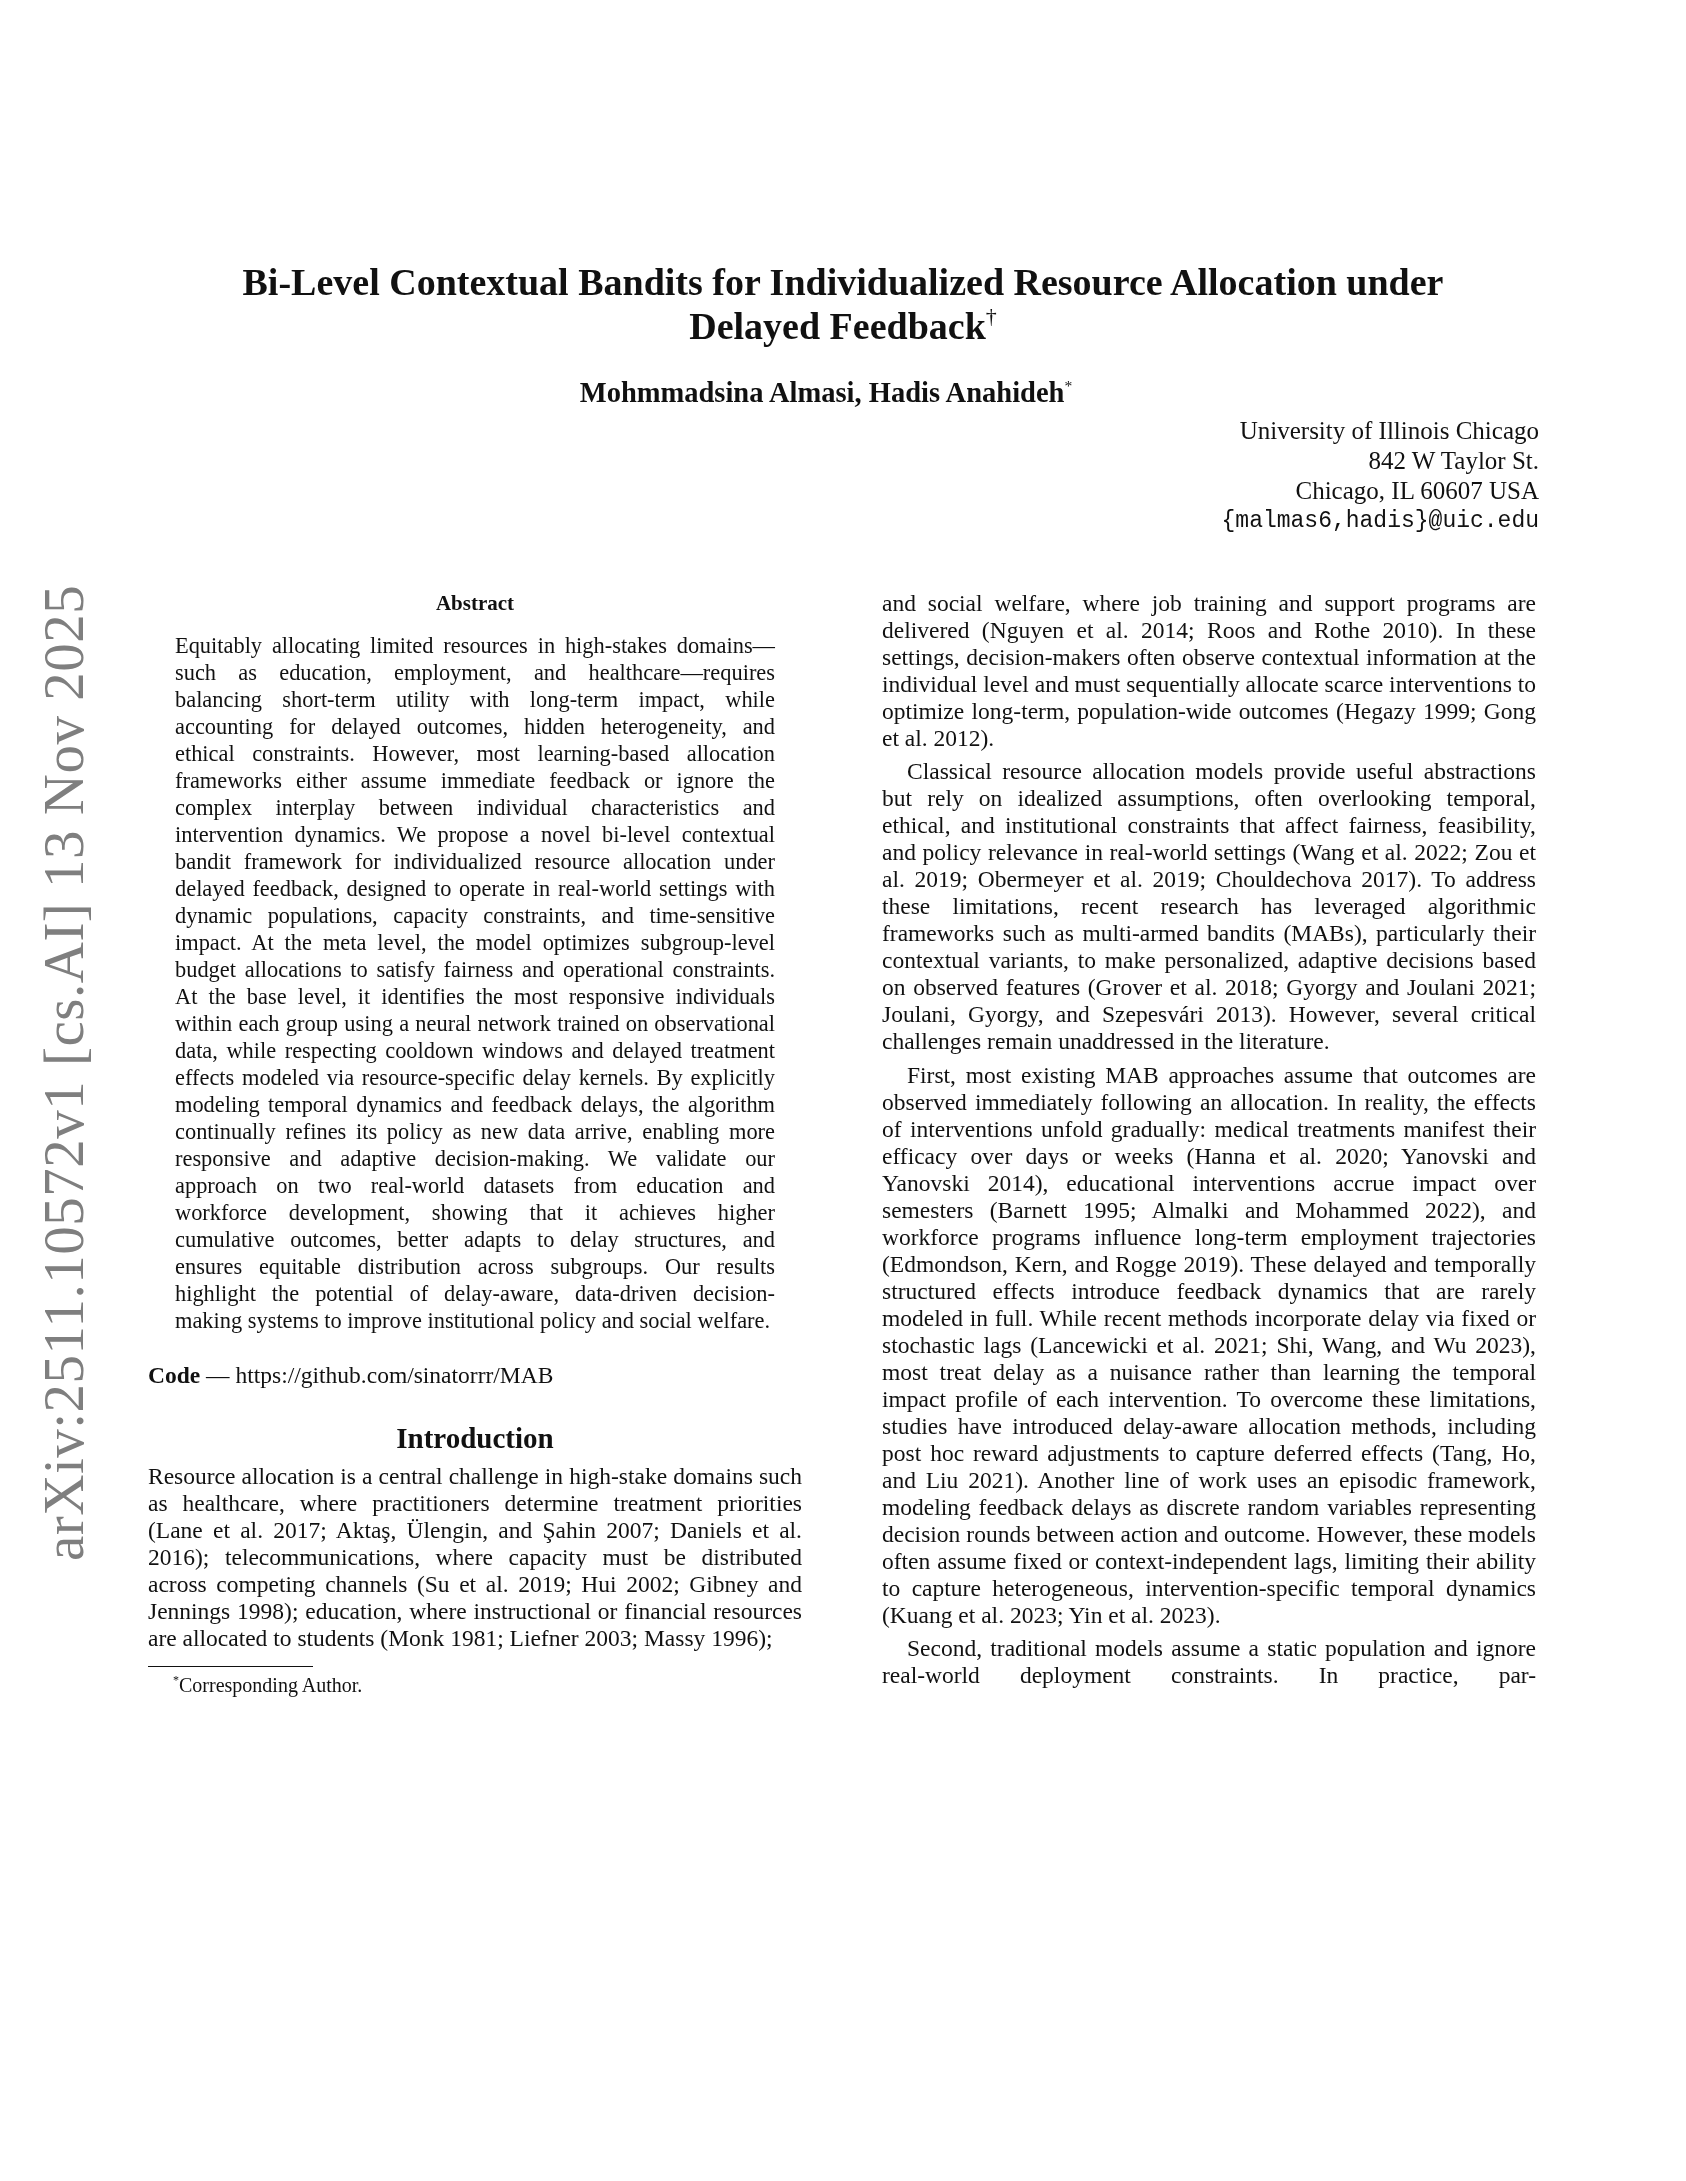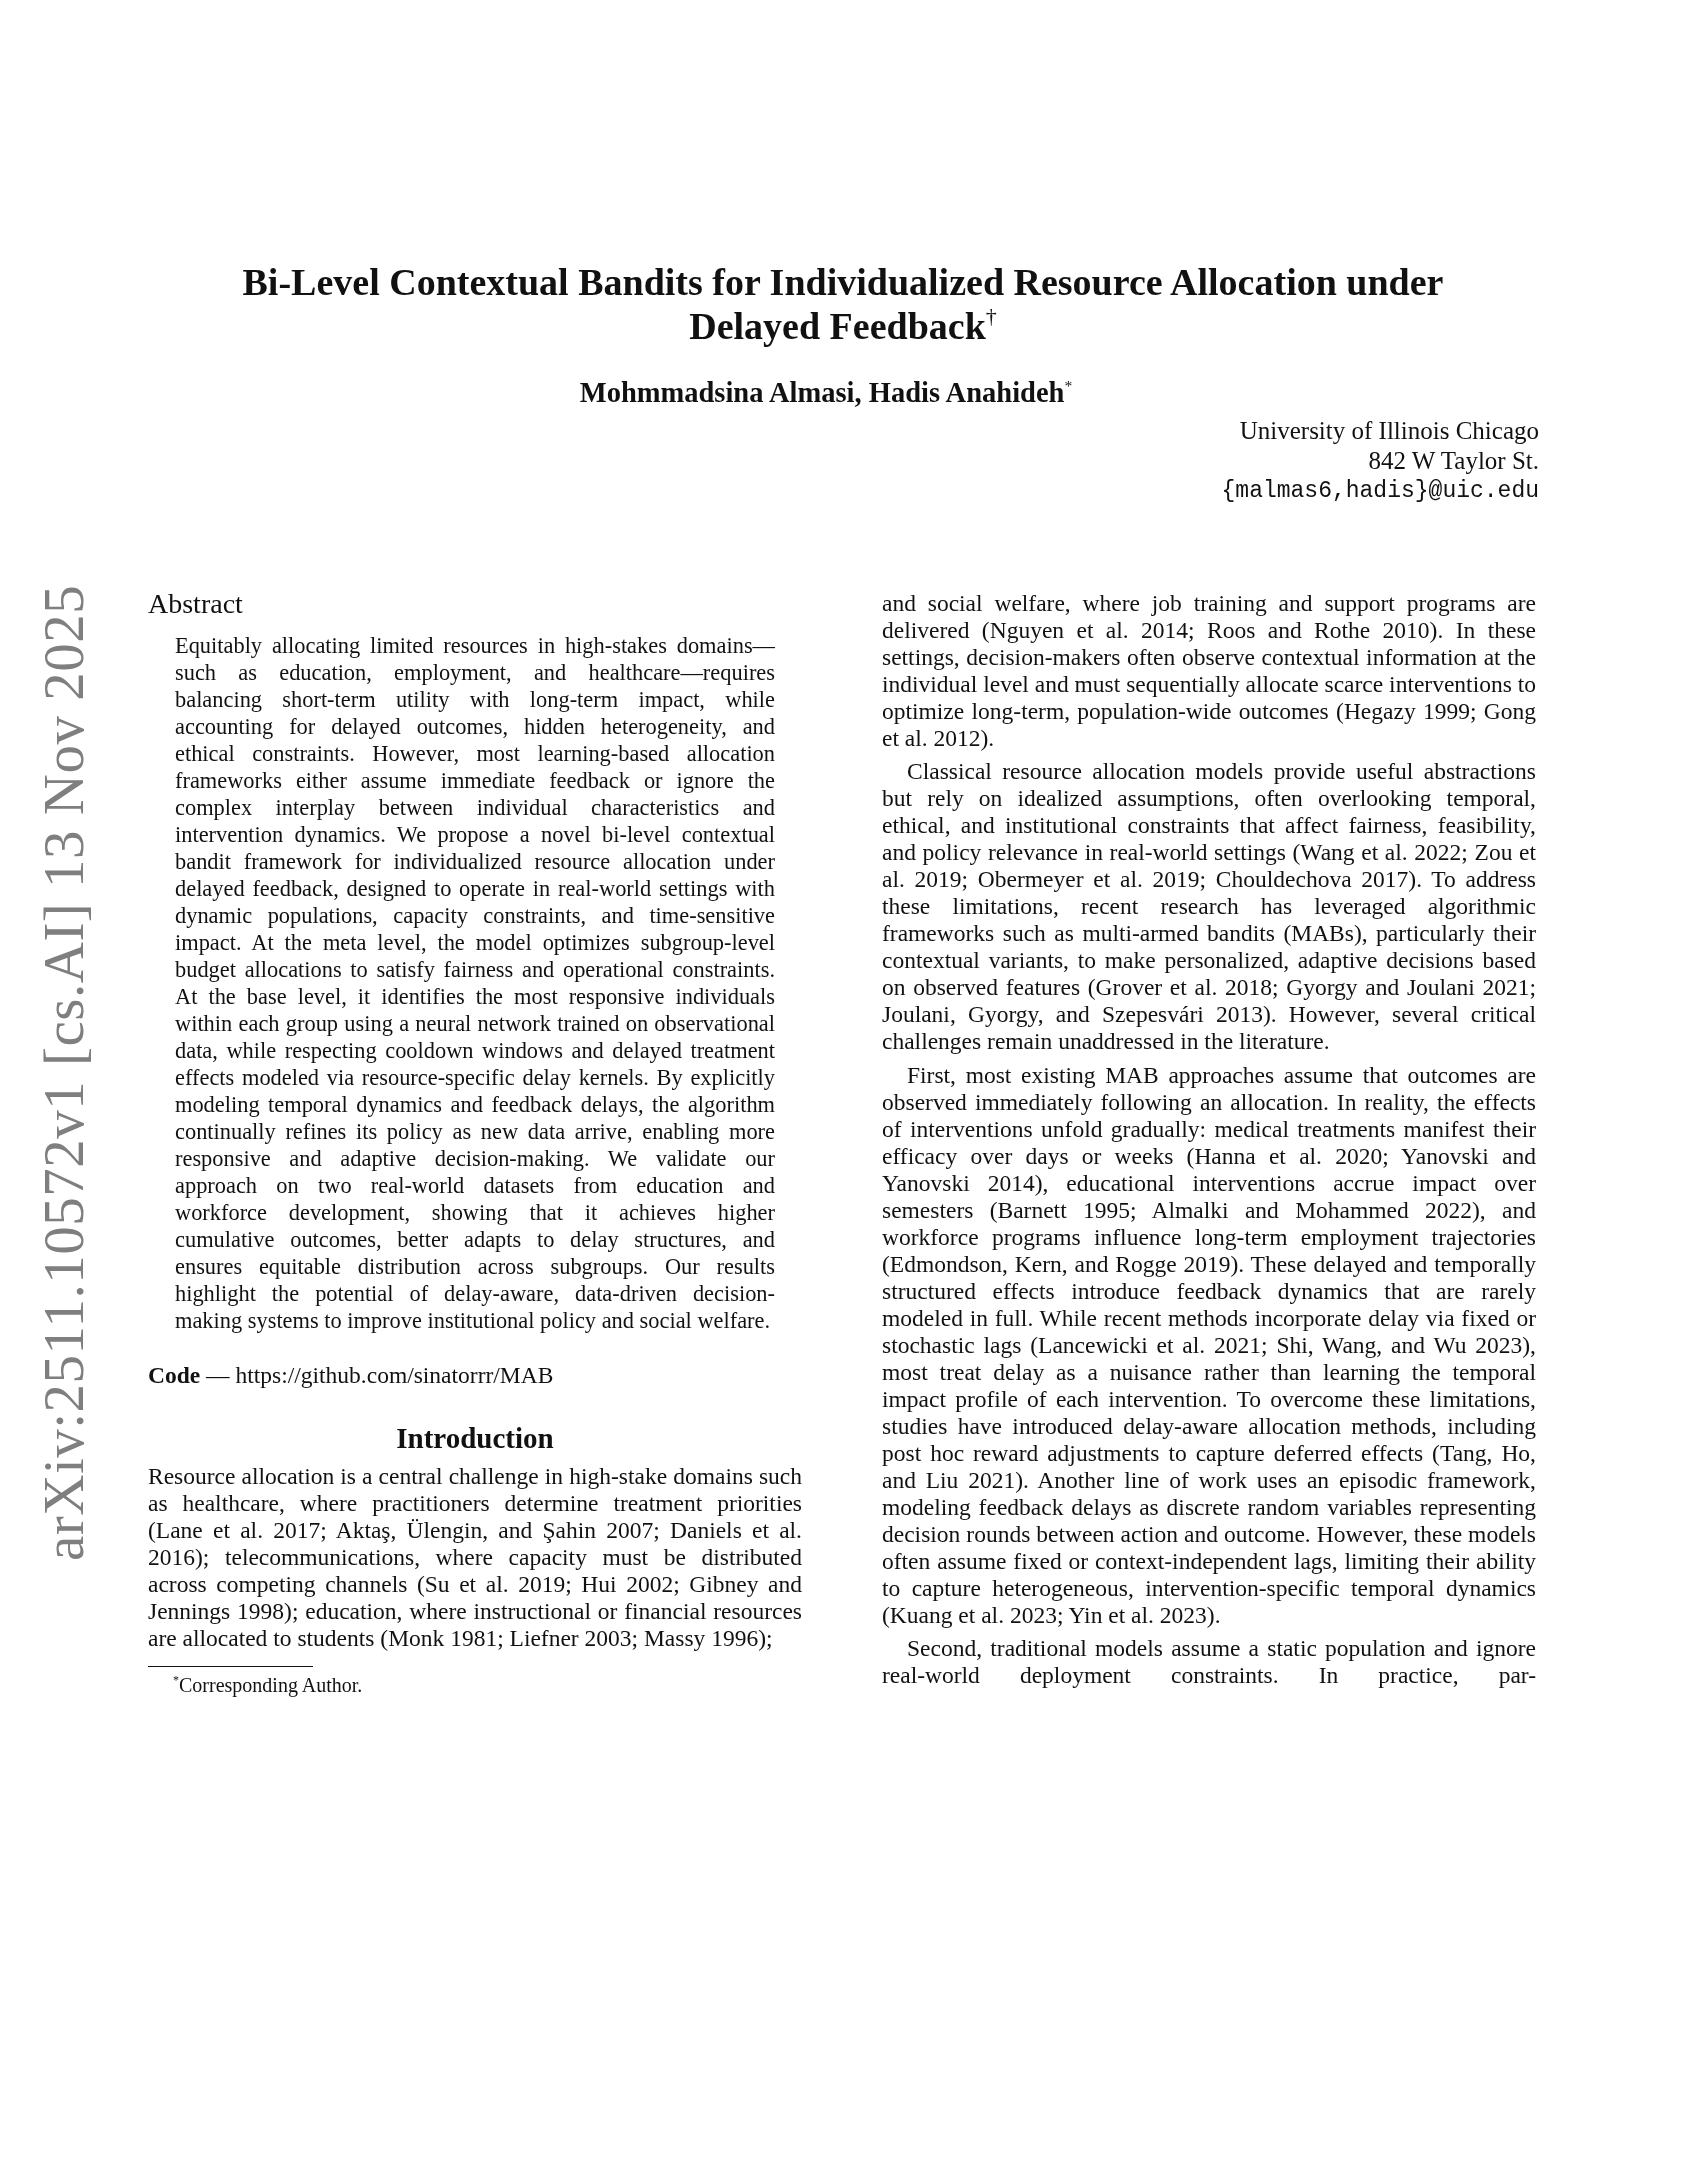--- a/index.html
+++ b/index.html
@@ -27,21 +27,21 @@
     position: absolute; left: 147px; width: 1392px; top: 416px;
     text-align: right; font-size: 25px; line-height: 30px;
   }
   .affil .mono { font-family: "Liberation Mono", "DejaVu Sans Mono", monospace; font-size: 23px; }
   .col {
     position: absolute; width: 654px; font-size: 23.5px; line-height: 27px;
     text-align: justify; hyphens: manual;
   }
   .col.left { left: 148px; top: 588px; }
   .col.right { left: 882px; top: 590px; }
-  .abs-head { text-align: left; font-weight: normal; font-size: 28px; line-height: 31px; margin: 0 0 13px 0; }
+  .abs-head { text-align: center; font-weight: bold; font-size: 21px; line-height: 31px; margin: 0 0 13px 0; }
   .abs-body { padding: 0 27px 0 27px; font-size: 22.4px; line-height: 27px; margin: 0; }
   .code-line { margin: 28px 0 0 0; text-align: left; }
   .code-line b { font-weight: bold; }
   .intro-head { text-align: center; font-weight: bold; font-size: 29px; line-height: 37px; margin: 31px 0 5.5px 0; }
   p.para { margin: 0 0 6.4px 0; }
   p.para.indent { text-indent: 25px; }
   .fn-rule { width: 165px; border-top: 1.4px solid #111; margin: 14.7px 0 6.4px 0; }
   .fn { font-size: 20px; line-height: 23.4px; margin: 0; text-indent: 25px; }
   .fn sup { font-size: 12px; vertical-align: 8.3px; line-height: 0; }
 </style>
@@ -53,20 +53,21 @@
 <div class="title">
   <div>Bi-Level Contextual Bandits for Individualized Resource Allocation under</div>
   <div><span>Delayed Feedback</span><sup>†</sup></div>
 </div>
 
 <div class="authors"><span>Mohmmadsina Almasi, Hadis Anahideh</span><sup>*</sup></div>
 
 <div class="affil">
   <div>University of Illinois Chicago</div>
   <div>842 W Taylor St.</div>
+  <div>Chicago, IL 60607 USA</div>
   <div class="mono">{malmas6,hadis}@uic.edu</div>
 </div>
 
 <div class="col left">
   <div class="abs-head">Abstract</div>
   <p class="abs-body">Equitably allocating limited resources in high-stakes domains—such as education, employment, and health­care—requires balancing short-term utility with long-term impact, while accounting for delayed outcomes, hidden heterogeneity, and ethical constraints. However, most learning-based allocation frameworks either assume im­mediate feedback or ignore the complex interplay between individual characteristics and intervention dynamics. We propose a novel bi-level contextual bandit framework for individualized resource allocation under delayed feedback, designed to operate in real-world settings with dynamic populations, capacity constraints, and time-sensitive impact. At the meta level, the model optimizes subgroup-level budget allocations to satisfy fairness and operational constraints. At the base level, it identifies the most responsive individ­uals within each group using a neural network trained on observational data, while respecting cooldown windows and delayed treatment effects modeled via resource-specific delay kernels. By explicitly modeling temporal dynamics and feedback delays, the algorithm continually refines its policy as new data arrive, enabling more responsive and adaptive decision-making. We validate our approach on two real-world datasets from education and workforce development, showing that it achieves higher cumulative outcomes, better adapts to delay structures, and ensures equitable distribution across subgroups. Our results highlight the potential of delay-aware, data-driven decision-making systems to improve institutional policy and social welfare.</p>
 
   <div class="code-line"><b>Code</b><span> — </span><span>https://github.com/sinatorrr/MAB</span></div>
 
   <div class="intro-head">Introduction</div>

